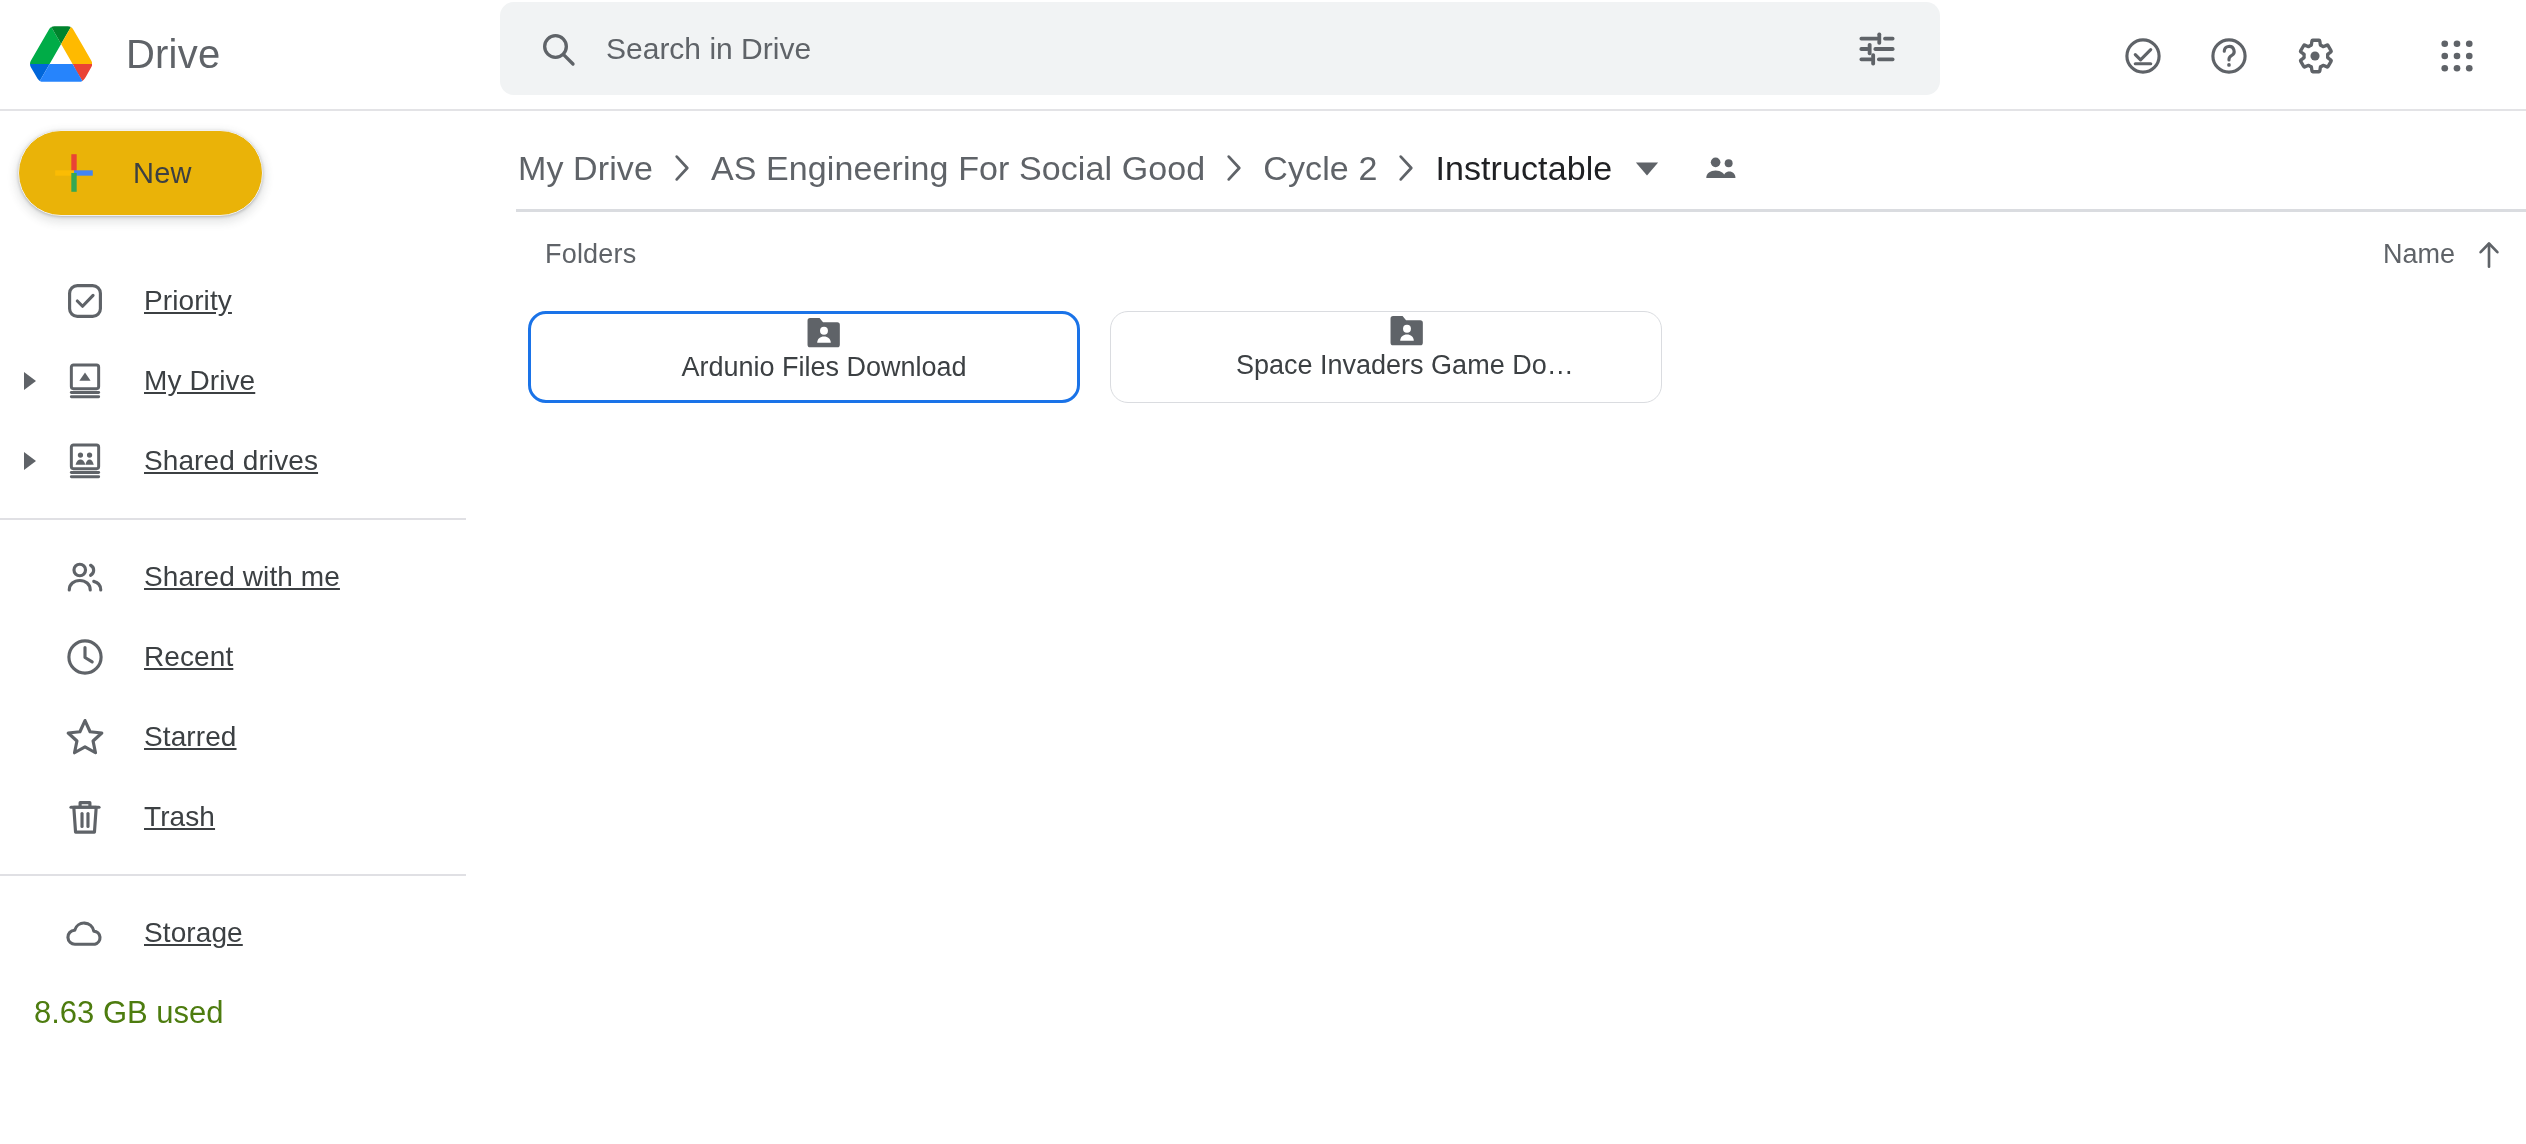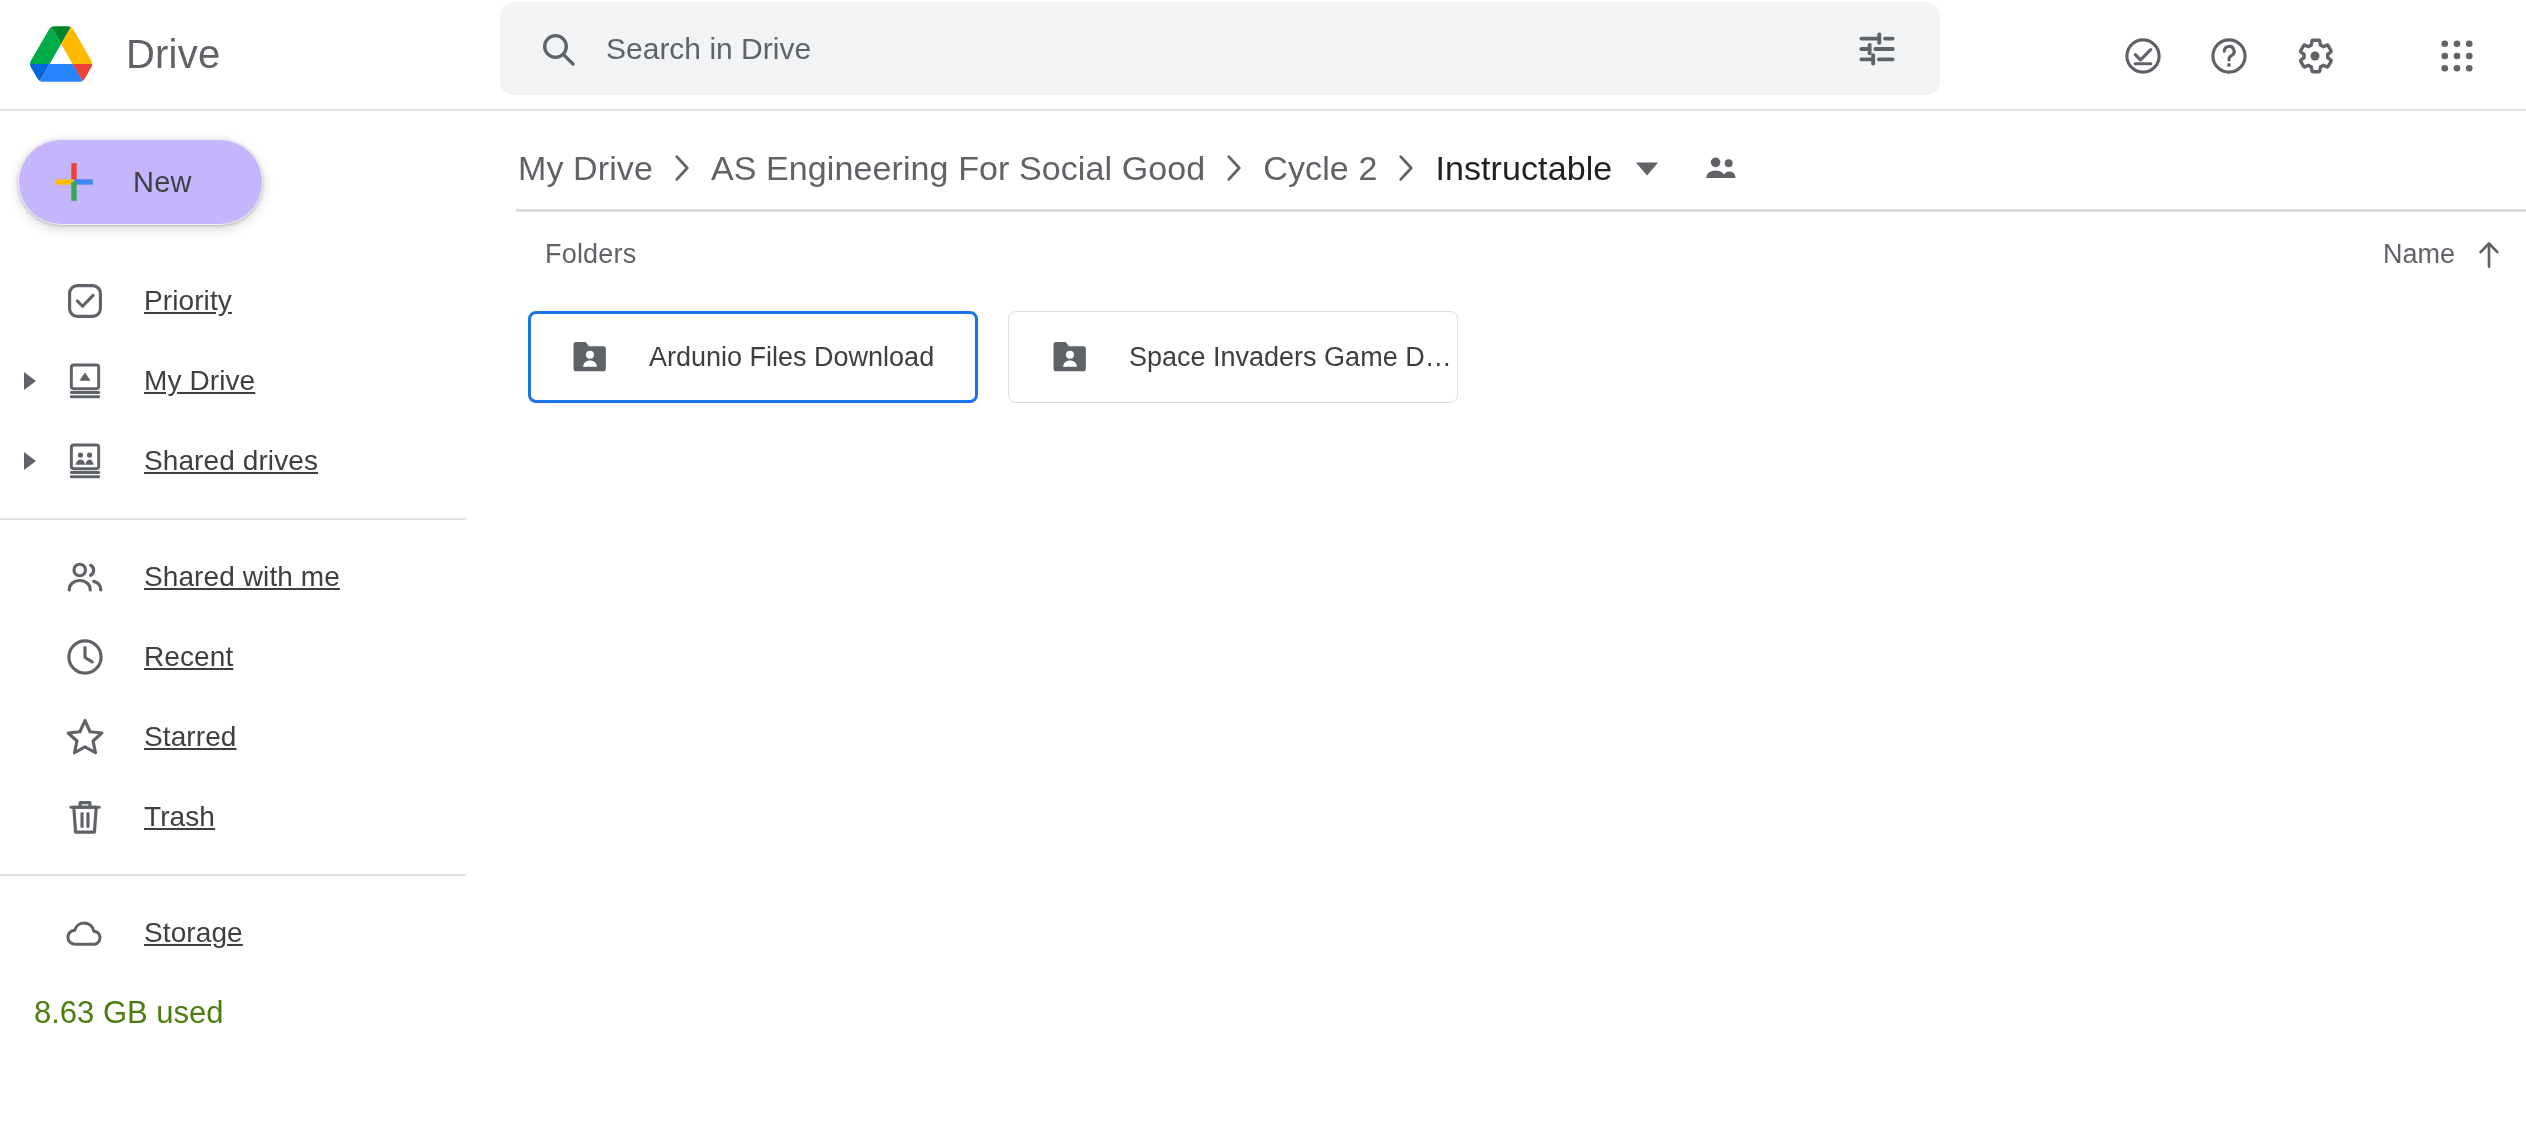--- a/index.html
+++ b/index.html
@@ -53,23 +53,23 @@
   }
   .hicon-btn svg { width: 42px; height: 42px; }
   .apps-btn { margin-left: 56px; }
 
   
   .sidebar {
     position: absolute; left: 0; top: 111px; width: 500px; height: 1033px;
     background: #fff;
   }
   .new-btn {
-    position: absolute; left: 18px; top: 28px;
+    position: absolute; left: 18px; top: 19px;
     width: 245px; height: 86px;
-    background: #c4b5fd; border: 1px solid #f1f1f1; border-radius: 48px;
+    background: #eab308; border: 1px solid #f1f1f1; border-radius: 48px;
     box-shadow: 0 1px 3px rgba(60,64,67,.3), 0 4px 8px 3px rgba(60,64,67,.12);
     display: flex; align-items: center; cursor: pointer;
   }
   .plus-icon { width: 46px; height: 46px; margin-left: 32px; flex: none; }
   .new-label {
     font-size: 29px; color: #3c4043; margin-left: 36px; letter-spacing: .2px;
   }
 
   .nav { position: absolute; left: 0; top: 150px; width: 500px; }
   .nav-item {
@@ -133,23 +133,23 @@
     display: flex; align-items: center; margin-right: 28px; cursor: pointer; gap: 20px;
   }
   .sort-label { font-size: 27px; color: #5f6368; }
   .sort-arrow svg { width: 28px; height: 28px; display: block; }
 
   .folder-grid {
     position: absolute; left: 0; top: 200px; width: 2026px;
     display: flex; gap: 30px; padding-left: 28px;
   }
   .folder-card {
-    width: 450px; height: 92px;
-    border: 1px solid #dadce0; border-radius: 8px;
-    background: #fff; display: flex; align-items: center; cursor: pointer;
+    width: 552px; height: 92px;
+    border: 1px solid #dadce0; border-radius: 18px;
+    background: #fff; display: flex; align-items: center; cursor: pointer; flex-direction: column;
   }
   .folder-card.selected {
     border: 3px solid #1a73e8; background: #fff;
   }
   .folder-icon { margin-left: 42px; width: 38px; height: 38px; flex: none; }
   .folder-card.selected .folder-icon { margin-left: 40px; }
   .folder-name {
     font-size: 27px; color: #3c4043; margin-left: 40px;
     white-space: nowrap; overflow: hidden; text-overflow: ellipsis; max-width: 340px;
   }

